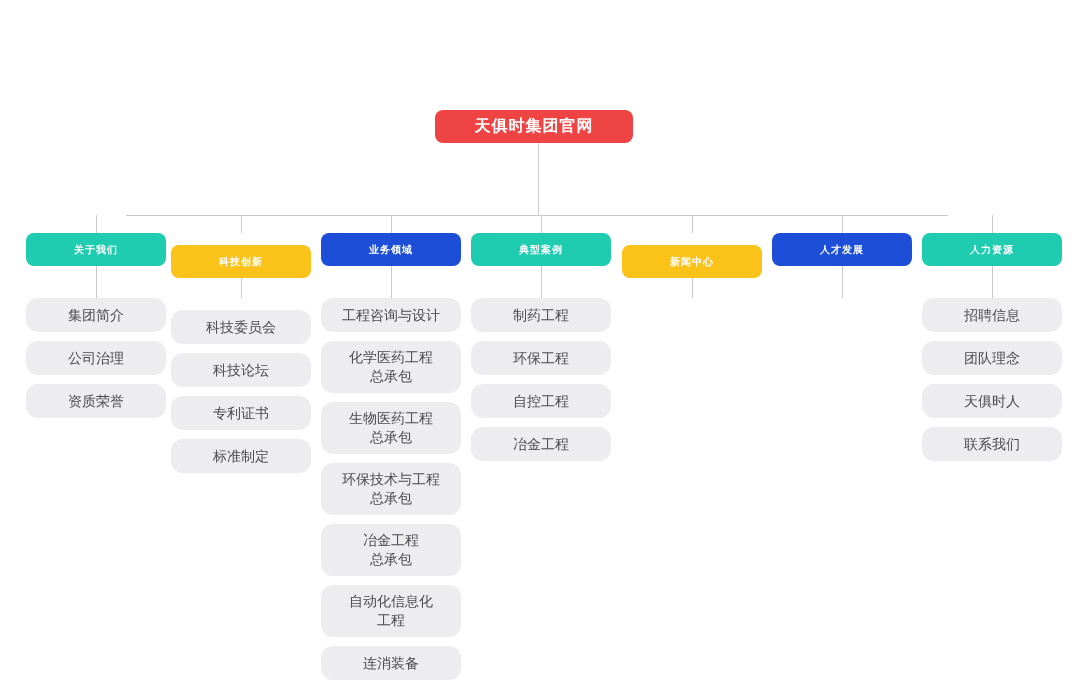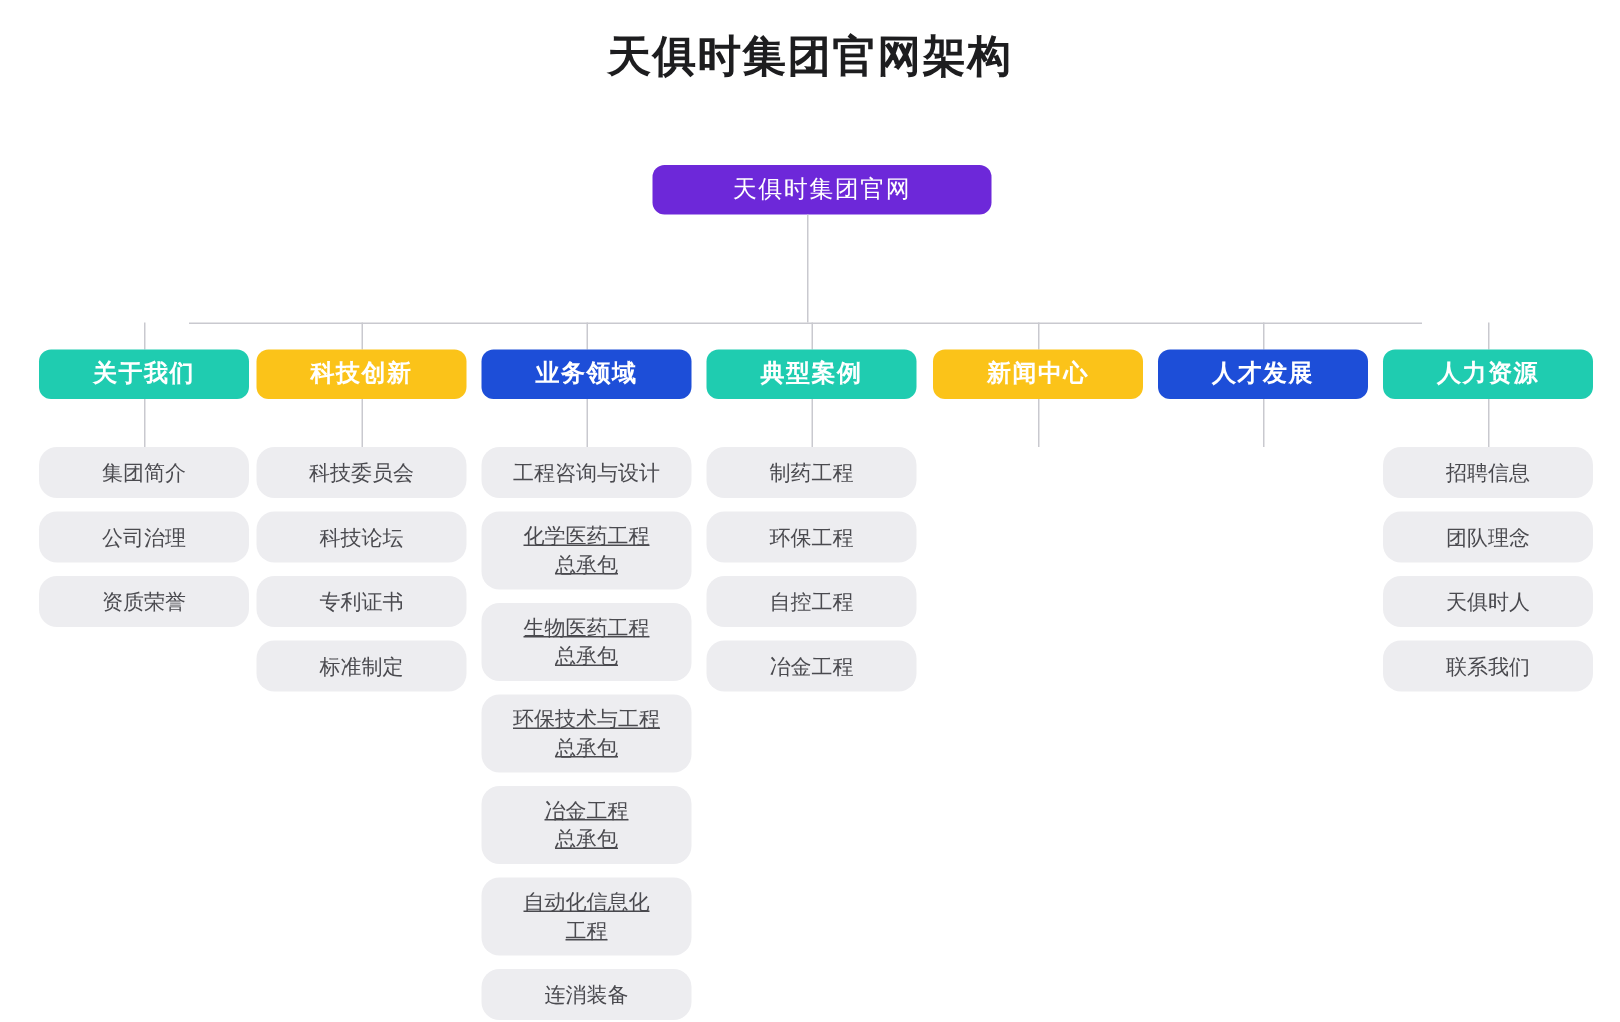--- a/index.html
+++ b/index.html
@@ -29,27 +29,27 @@
     font-size: 29px;
     font-weight: bold;
     color: #1d1d1f;
     letter-spacing: 1px;
   }
   
   .root-node {
     position: absolute;
     left: 435px;
     top: 110px;
-    width: 226px;
+    width: 198px;
     height: 33px;
     border-radius: 8px;
-    background: #6d28d9;
+    background: #ef4444;
     color: #ffffff;
     font-size: 16px;
-    font-weight: normal;
+    font-weight: bold;
     display: flex;
     align-items: center;
     justify-content: center;
     letter-spacing: 1px;
     box-sizing: border-box;
   }
   
   .conn {
     position: absolute;
     background: #c9c9cf;
@@ -79,30 +79,30 @@
   .column {
     position: absolute;
     top: 233px;
     width: 140px;
   }
   .col-header {
     width: 140px;
     height: 33px;
     border-radius: 8px;
     color: #ffffff;
-    font-size: 16px;
+    font-size: 10px;
     font-weight: bold;
     display: flex;
     align-items: center;
     justify-content: center;
     letter-spacing: 1px;
     box-sizing: border-box;
   }
   .col-header.teal   { background: #1fccb0; }
-  .col-header.yellow { background: #fbc319; }
+  .col-header.yellow { background: #fbc319; margin-top: 12px; }
   .col-header.blue   { background: #1d4ed8; }
 
   .items {
     margin-top: 32px;
     display: flex;
     flex-direction: column;
     gap: 9px;
   }
   .item {
     width: 140px;
@@ -113,28 +113,27 @@
     font-size: 14px;
     display: flex;
     align-items: center;
     justify-content: center;
     text-align: center;
     line-height: 19px;
     padding: 7px 6px;
     box-sizing: border-box;
     white-space: pre-line;
   }
-  .item.two-line { min-height: 48px; text-decoration: underline; }
+  .item.two-line { min-height: 48px; }
 </style>
 </head>
 <body>
 
 <div id="chart-root">
 
-  <div class="chart-title">天俱时集团官网架构</div>
 
   <div class="root-node">天俱时集团官网</div>
 
   <div class="conn conn-v root-stem"></div>
   <div class="conn conn-h bus"></div>
 
   <div id="drops">
       <div class="conn conn-v drop" style="left: 96px;"></div>
       <div class="conn conn-v drop" style="left: 241px;"></div>
       <div class="conn conn-v drop" style="left: 391px;"></div>

